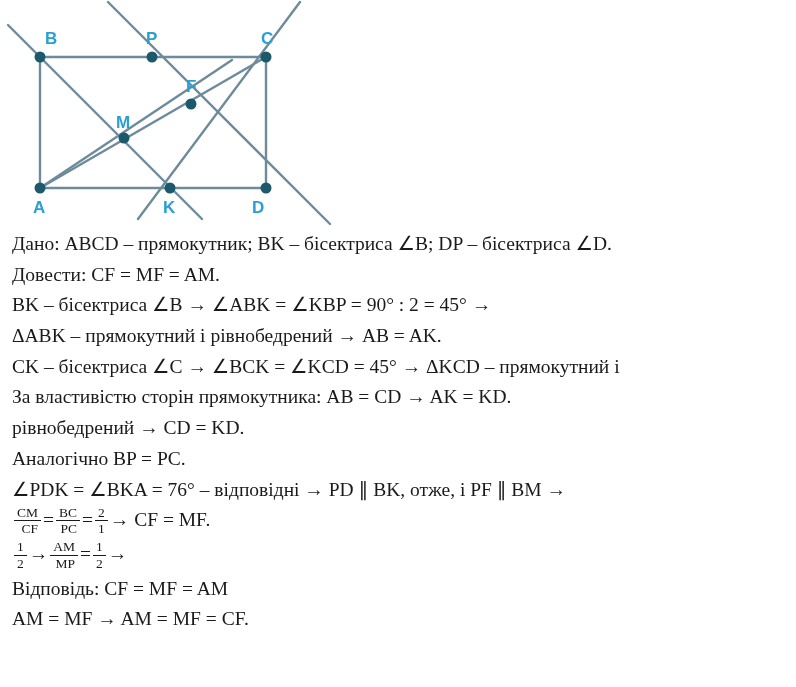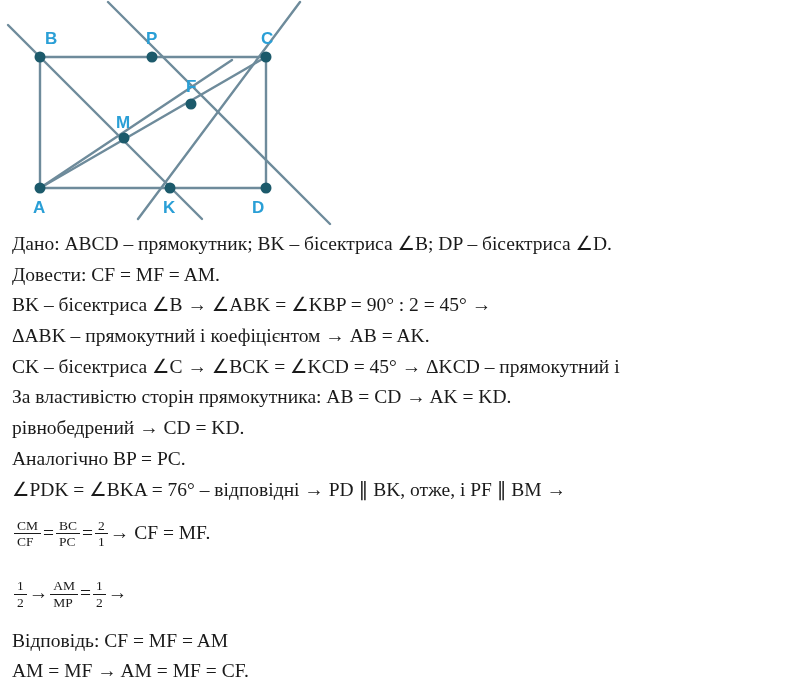--- a/index.html
+++ b/index.html
@@ -43,24 +43,24 @@
     font-size: 19.5px;
     line-height: 1.42;
   }
   #proof p {
     margin: 0 0 3px 0;
     white-space: nowrap;
   }
   .frac {
     display: inline-block;
     vertical-align: middle;
-    text-align: left;
+    text-align: right;
     font-size: 13.5px;
     line-height: 1.12;
-    margin: 13px 2px;
+    margin: 0 2px;
     position: relative;
     top: -1px;
   }
   .frac .num {
     display: block;
     padding: 0 3px;
     border-bottom: 1px solid #1a1a1a;
   }
   .frac .den {
     display: block;
@@ -105,21 +105,21 @@
       <text class="pt-label" x="163" y="213">K</text>
       <text class="pt-label" x="116" y="128">M</text>
       <text class="pt-label" x="186" y="92">F</text>
     </svg>
   </div>
 
   <div id="proof">
     <p>Дано: ABCD – прямокутник; BK – бісектриса ∠B; DP – бісектриса ∠D.</p>
     <p>Довести: CF = MF = AM.</p>
     <p>BK – бісектриса ∠B → ∠ABK = ∠KBP = 90° : 2 = 45° →</p>
-    <p>ΔABK – прямокутний і коефіцієнтом → AB = AK.</p>
+    <p>ΔABK – прямокутний і рівнобедрений → AB = AK.</p>
     <p>CK – бісектриса ∠C → ∠BCK = ∠KCD = 45° → ΔKCD – прямокутний і</p>
     <p>За властивістю сторін прямокутника: AB = CD → AK = KD.</p>
     <p>рівнобедрений → CD = KD.</p>
     <p>Аналогічно BP = PC.</p>
     <p>∠PDK = ∠BKA = 76° – відповідні → PD ∥ BK, отже, і PF ∥ BM →</p>
 
     <p>
       <span class="frac"><span class="num">CM</span><span class="den">CF</span></span><span>=</span><span class="frac"><span class="num">BC</span><span class="den">PC</span></span><span>=</span><span class="frac"><span class="num">2</span><span class="den">1</span></span><span>→ CF = MF.</span>
     </p>
 

